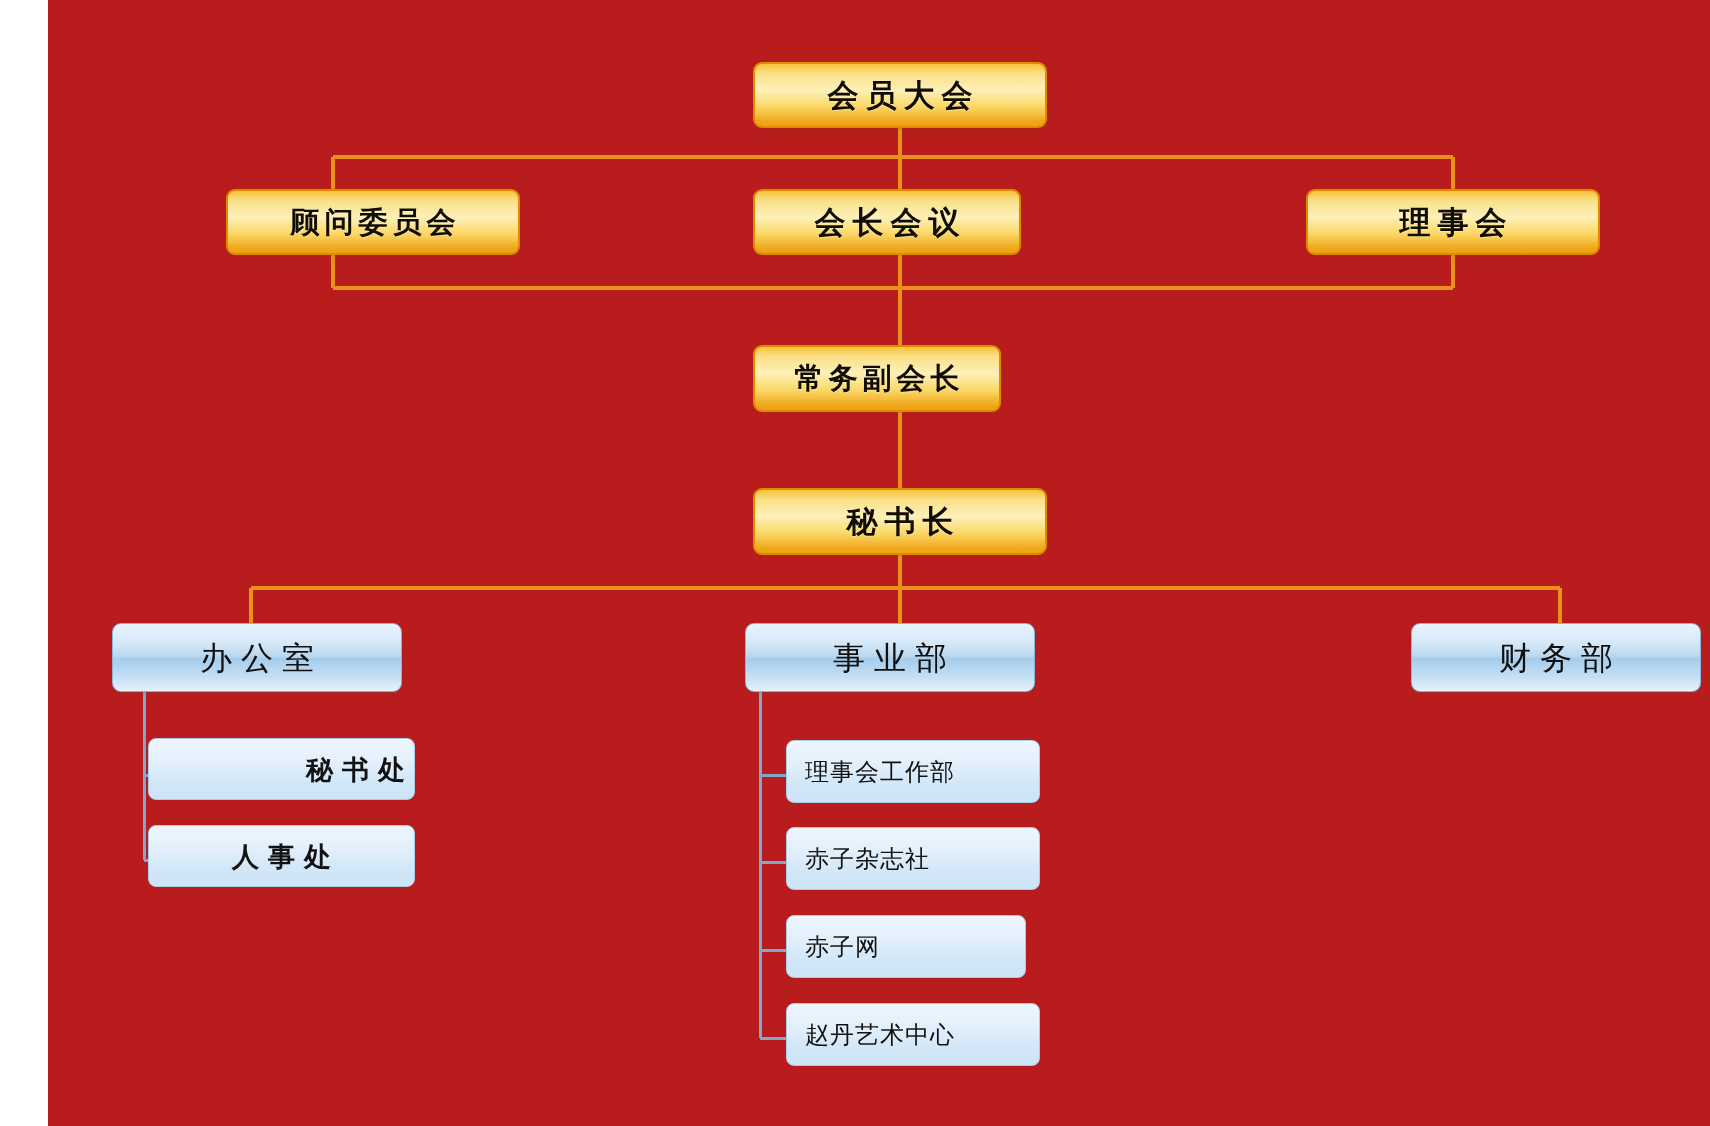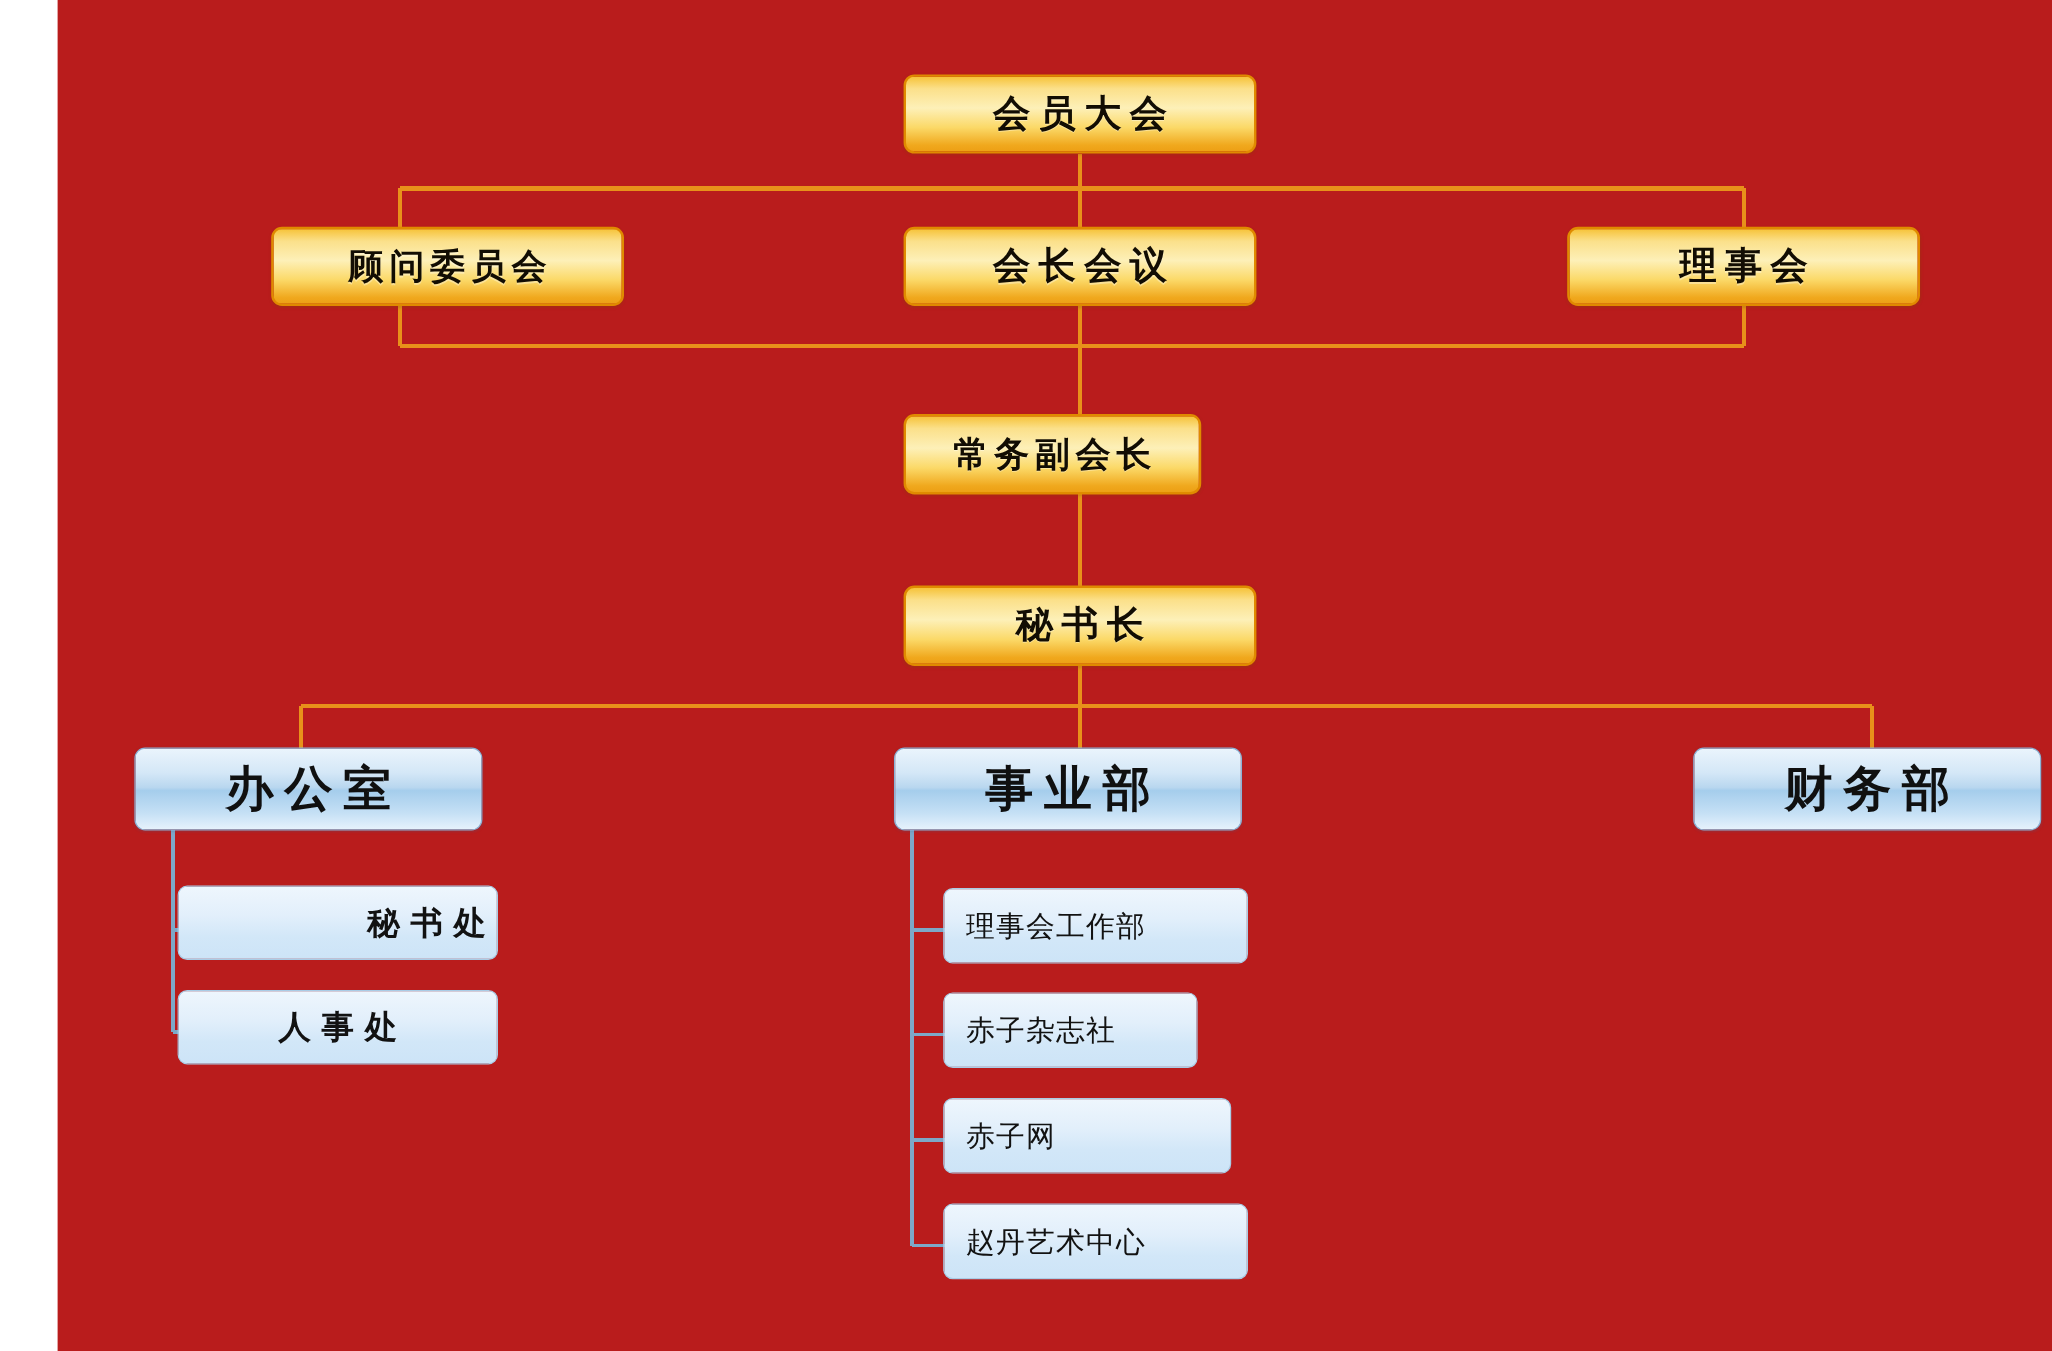--- a/index.html
+++ b/index.html
@@ -62,25 +62,25 @@
     border: 1px solid #8ab4d8;
     border-radius: 9px;
     background: linear-gradient(to bottom, #eaf4fc 0%, #d4e7f7 30%, #b9d7ef 48%, #a5cdec 52%, #c5e0f5 80%, #e6f2fc 100%);
     box-shadow: 0 1px 2px rgba(60,100,140,0.22);
     display: flex;
     align-items: center;
     justify-content: center;
   }
   .node-blue .node-label {
     font-family: "DejaVu Serif", "Liberation Serif", serif;
-    font-weight: bold;
+    font-weight: normal;
     color: #101010;
     letter-spacing: 9px;
     text-indent: 9px;
-    font-size: 40px;
+    font-size: 32px;
     line-height: 1;
     white-space: nowrap;
   }
 
   
   .node-sub {
     position: absolute;
     box-sizing: border-box;
     border: 1px solid #a9cce6;
     border-radius: 8px;
@@ -160,21 +160,21 @@
   </svg>
 
   <div class="node-orange" style="left:705px; top:62px; width:294px; height:66px;">
     <span class="node-label">会员大会</span>
   </div>
 
   <div class="node-orange" style="left:178px; top:189px; width:294px; height:66px;">
     <span class="node-label" style="font-size:29px; letter-spacing:5px; text-indent:5px;">顾问委员会</span>
   </div>
 
-  <div class="node-orange" style="left:705px; top:189px; width:294px; height:66px;">
+  <div class="node-orange" style="left:705px; top:189px; width:268px; height:66px;">
     <span class="node-label">会长会议</span>
   </div>
 
   <div class="node-orange" style="left:1258px; top:189px; width:294px; height:66px;">
     <span class="node-label">理事会</span>
   </div>
 
   <div class="node-orange" style="left:705px; top:345px; width:248px; height:67px;">
     <span class="node-label" style="font-size:29px; letter-spacing:5px; text-indent:5px;">常务副会长</span>
   </div>
@@ -200,21 +200,21 @@
   </div>
 
   <div class="node-sub centered" style="left:100px; top:825px; width:267px; height:62px;">
     <span class="node-label">人事处</span>
   </div>
 
   <div class="node-sub left" style="left:738px; top:740px; width:254px; height:63px;">
     <span class="node-label">理事会工作部</span>
   </div>
 
-  <div class="node-sub left" style="left:738px; top:827px; width:212px; height:63px;">
+  <div class="node-sub left" style="left:738px; top:827px; width:254px; height:63px;">
     <span class="node-label">赤子杂志社</span>
   </div>
 
   <div class="node-sub left" style="left:738px; top:915px; width:240px; height:63px;">
     <span class="node-label">赤子网</span>
   </div>
 
   <div class="node-sub left" style="left:738px; top:1003px; width:254px; height:63px;">
     <span class="node-label">赵丹艺术中心</span>
   </div>

